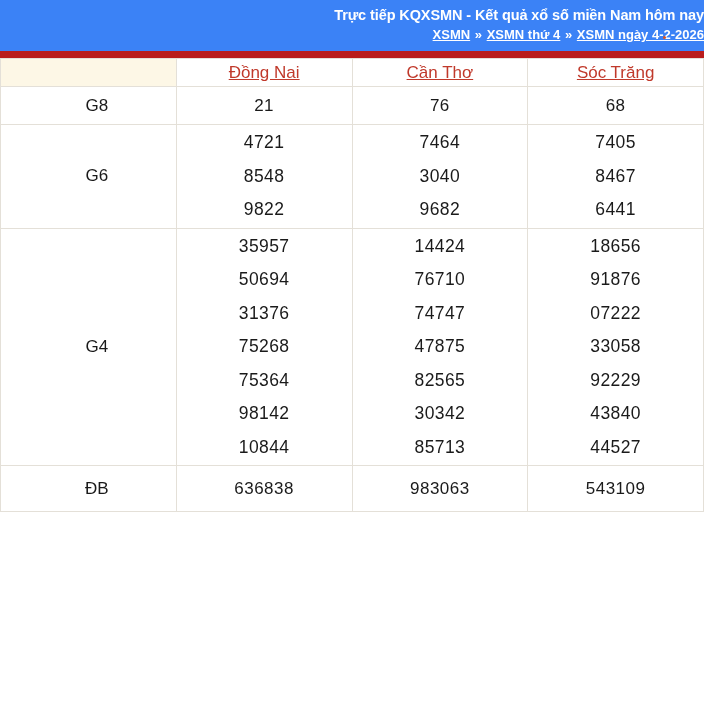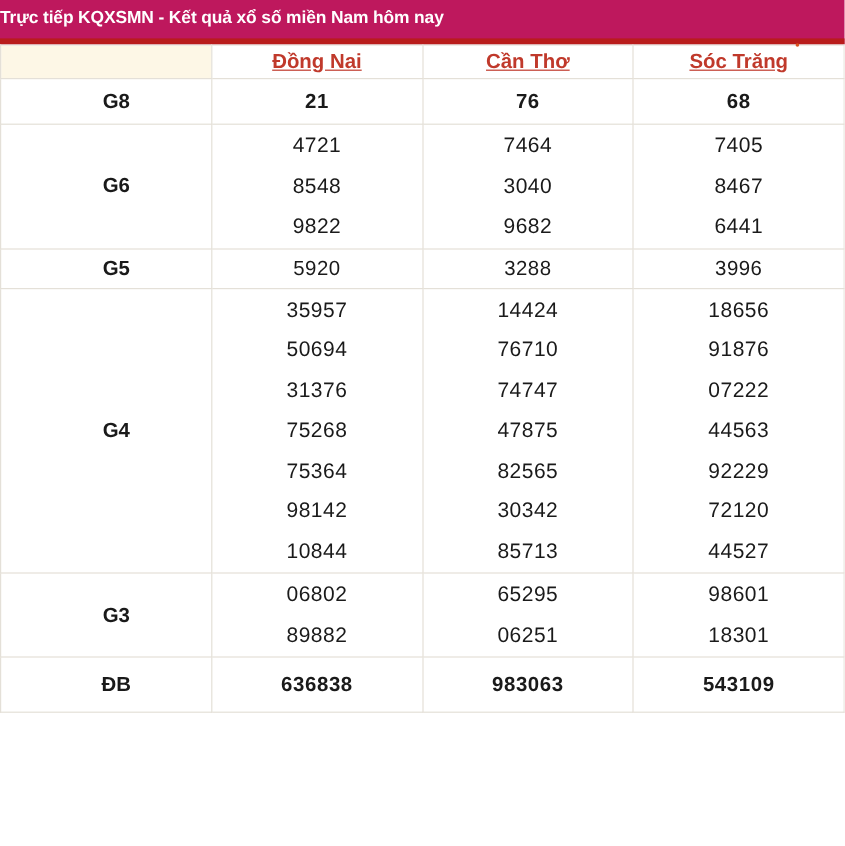--- a/index.html
+++ b/index.html
@@ -10,25 +10,25 @@
     font-family: "Liberation Sans", sans-serif;
   }
   #page {
     width: 704px;
     height: 705px;
     position: relative;
     background: #ffffff;
     overflow: hidden;
   }
   .header {
-    background: #be185d;
+    background: #3b82f6;
     color: #ffffff;
-    text-align: left;
+    text-align: right;
     padding: 5px 0 7px 0;
-    border-bottom: 5px solid #b91c1c;
+    border-bottom: 7px solid #b91c1c;
   }
   .header-title {
     font-size: 14.5px;
     font-weight: bold;
     line-height: 20px;
     letter-spacing: -0.1px;
   }
   .header-sub {
     font-size: 13px;
     line-height: 19px;
@@ -50,44 +50,44 @@
     text-align: center;
     vertical-align: middle;
     font-size: 17px;
     color: #1a1a1a;
     background: #ffffff;
   }
   thead th {
     background: #fdf7e6;
     height: 28px;
     font-size: 13.5px;
-    font-weight: bold;
+    font-weight: normal;
     padding: 0;
     margin-left: 30px;
   }
   thead th a {
     color: #c0392b;
     text-decoration: underline;
   }
   thead th.corner { background: #fdf7e6; }
 
   td.label {
     width: 56px;
     font-size: 14px;
     color: #222;
-    font-weight: bold;
+    font-weight: normal;
     padding-left: 18px;
   }
   td.prize {
     font-size: 17.5px;
     letter-spacing: 0.4px;
   }
   td.big {
     color: #d0021b;
-    font-weight: bold;
+    font-weight: normal;
     font-size: 25px;
     letter-spacing: 0.5px;
   }
   .multi {
     display: flex;
     flex-direction: column;
     justify-content: center;
   }
   .multi > div {
     line-height: 33.5px;
@@ -112,20 +112,27 @@
     border-radius: 50%;
   }
 </style>
 </head>
 <body>
 
 <div id="page">
 
   <div class="header">
     <div class="header-title">Trực tiếp KQXSMN - Kết quả xổ số miền Nam hôm nay</div>
+    <div class="header-sub">
+      <a href="#">XSMN</a>
+      <span class="sep">»</span>
+      <a href="#">XSMN thứ 4</a>
+      <span class="sep">»</span>
+      <a href="#">XSMN ngày 4-2-2026</a>
+    </div>
   </div>
   <div class="dot"></div>
 
   <table class="kq">
     <thead>
       <tr>
         <th class="corner"></th>
         <th><a href="#">Đồng Nai</a></th>
         <th><a href="#">Cần Thơ</a></th>
         <th><a href="#">Sóc Trăng</a></th>
@@ -155,26 +162,20 @@
           </div>
         </td>
         <td class="prize">
           <div class="multi">
             <div>7405</div>
             <div>8467</div>
             <div>6441</div>
           </div>
         </td>
       </tr>
-      <tr class="r-g5">
-        <td class="label">G5</td>
-        <td class="prize">5920</td>
-        <td class="prize">3288</td>
-        <td class="prize">3996</td>
-      </tr>
       <tr class="r-g4">
         <td class="label">G4</td>
         <td class="prize">
           <div class="multi">
             <div>35957</div>
             <div>50694</div>
             <div>31376</div>
             <div>75268</div>
             <div>75364</div>
             <div>98142</div>
@@ -190,45 +191,24 @@
             <div>82565</div>
             <div>30342</div>
             <div>85713</div>
           </div>
         </td>
         <td class="prize">
           <div class="multi">
             <div>18656</div>
             <div>91876</div>
             <div>07222</div>
-            <div>44563</div>
+            <div>33058</div>
             <div>92229</div>
-            <div>72120</div>
+            <div>43840</div>
             <div>44527</div>
-          </div>
-        </td>
-      </tr>
-      <tr class="r-g3">
-        <td class="label">G3</td>
-        <td class="prize">
-          <div class="multi">
-            <div>06802</div>
-            <div>89882</div>
-          </div>
-        </td>
-        <td class="prize">
-          <div class="multi">
-            <div>65295</div>
-            <div>06251</div>
-          </div>
-        </td>
-        <td class="prize">
-          <div class="multi">
-            <div>98601</div>
-            <div>18301</div>
           </div>
         </td>
       </tr>
       <tr class="r-db">
         <td class="label">ĐB</td>
         <td class="prize big">636838</td>
         <td class="prize big">983063</td>
         <td class="prize big">543109</td>
       </tr>
     </tbody>

